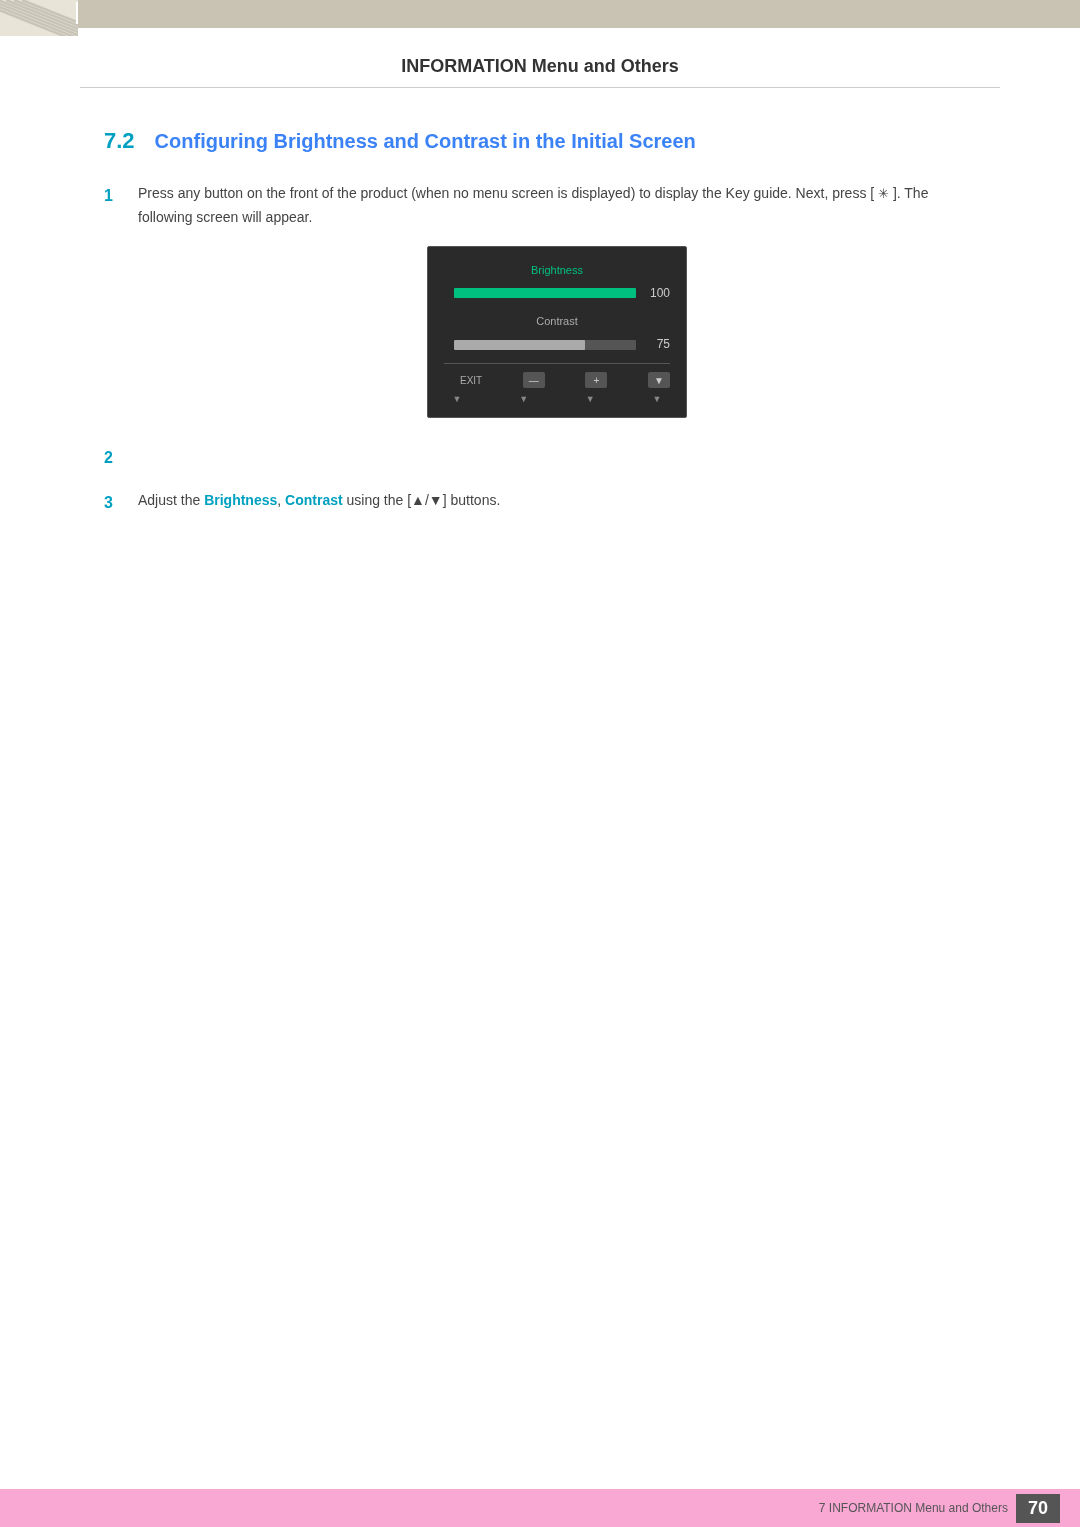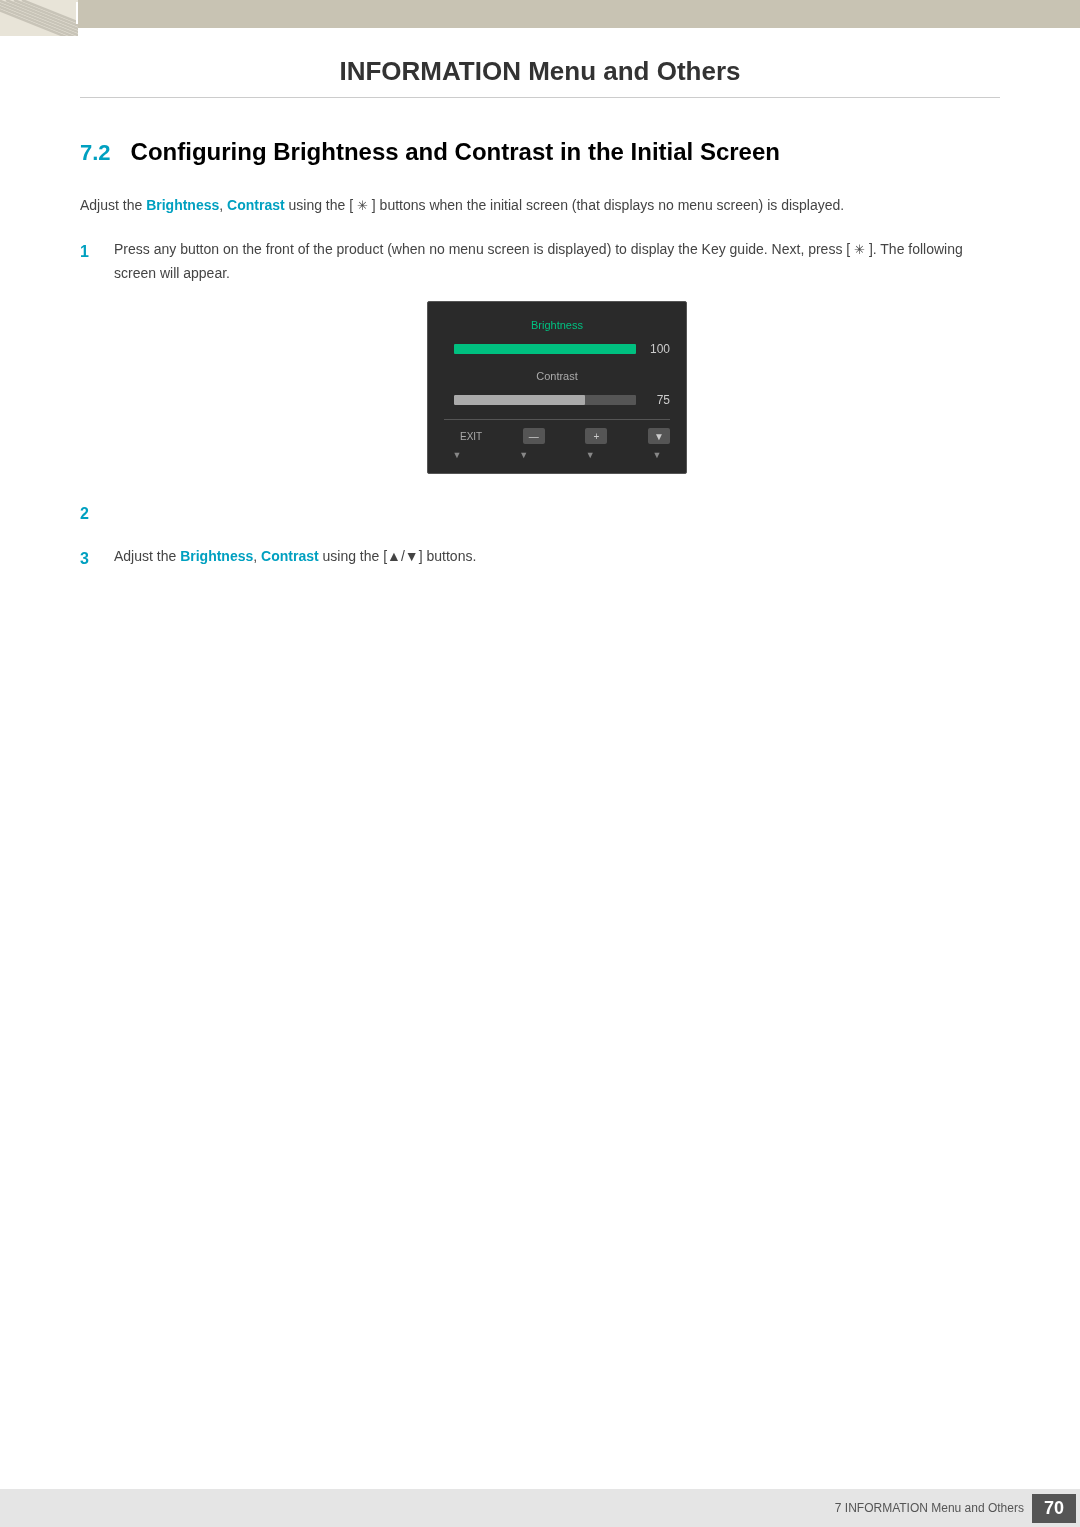--- a/index.html
+++ b/index.html
@@ -39,49 +39,49 @@
 
     
     .page-title-area {
       text-align: center;
       padding: 28px 80px 10px;
       border-bottom: 1px solid #cccccc;
       margin: 0 80px;
     }
 
     .page-title {
-      font-size: 26px;
+      font-size: 18px;
       font-weight: bold;
       color: #333333;
     }
 
     
     .content {
-      padding: 40px 80px 80px;
+      padding: 40px 104px 80px;
     }
 
     
     .section-heading {
       display: flex;
       align-items: baseline;
       gap: 20px;
       margin-bottom: 28px;
     }
 
     .section-number {
       font-size: 22px;
       font-weight: bold;
       color: #00a0c0;
       white-space: nowrap;
     }
 
     .section-title {
-      font-size: 24px;
-      font-weight: bold;
-      color: #000000;
+      font-size: 20px;
+      font-weight: bold;
+      color: #3b82f6;
     }
 
     
     .body-text {
       font-size: 14px;
       line-height: 1.7;
       color: #444444;
       margin-bottom: 20px;
     }
 
@@ -231,25 +231,25 @@
       width: 22px;
     }
 
     
     .footer {
       position: absolute;
       bottom: 0;
       left: 0;
       right: 0;
       height: 38px;
-      background: #e5e5e5;
+      background: #f9a8d4;
       display: flex;
       align-items: center;
       justify-content: flex-end;
-      padding-right: 4px;
+      padding-right: 20px;
       gap: 0;
     }
 
     .footer-text {
       font-size: 12px;
       color: #555555;
     }
 
     .footer-page {
       background: #555555;
@@ -289,23 +289,20 @@
   <h1 class="page-title">INFORMATION Menu and Others</h1>
 </div>
 
 <div class="content">
 
   <div class="section-heading">
     <span class="section-number">7.2</span>
     <span class="section-title">Configuring Brightness and Contrast in the Initial Screen</span>
   </div>
 
-  <p class="body-text">
-    <span>Adjust the </span><span class="bold-cyan">Brightness</span><span>, </span><span class="bold-cyan">Contrast</span><span> using the [ <span class="sunburst-icon">✳</span> ] buttons when the initial screen (that displays no menu screen) is displayed.</span>
-  </p>
 
   <ul class="numbered-list">
 
     <li>
       <span class="list-number">1</span>
       <div class="list-content">
         <span>Press any button on the front of the product (when no menu screen is displayed) to display the Key guide. Next, press [ <span class="sunburst-icon">✳</span> ]. The following screen will appear.</span>
 
         
         <div class="ui-screenshot">

